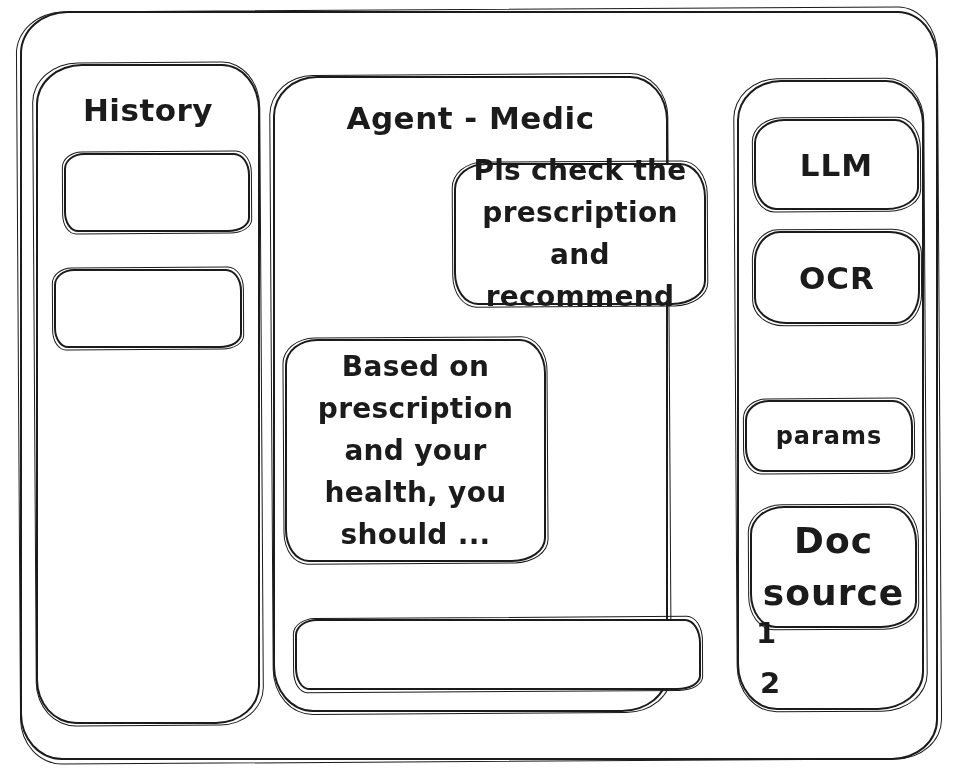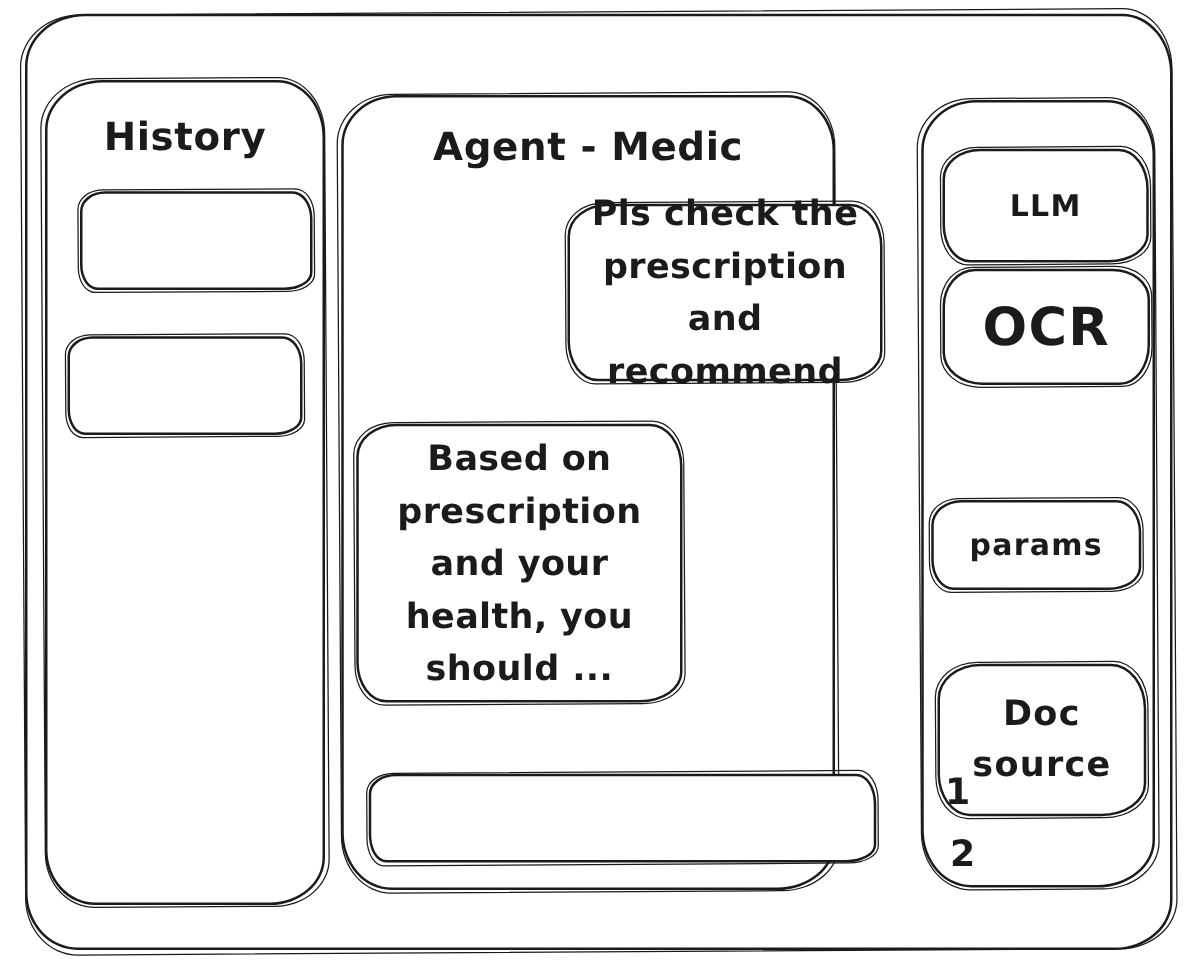--- a/index.html
+++ b/index.html
@@ -81,34 +81,34 @@
     left:737px;top:80px;width:187px;height:630px;
     border-radius:44px 38px 46px 40px / 40px 44px 38px 46px;
   }
   .tool-btn{
     display:flex;align-items:center;justify-content:center;
     text-align:center;white-space:pre-line;
     font-weight:bold;letter-spacing:1px;
     cursor:pointer;
   }
   .tool-btn.llm{
-    left:15px;top:37px;width:165px;height:91px;font-size:24px;
+    left:15px;top:37px;width:165px;height:91px;font-size:31px;
     border-radius:30px 24px 32px 22px / 24px 32px 22px 30px;
     text-align:center;
   }
   .tool-btn.ocr{
-    left:15px;top:133px;width:166px;height:93px;font-size:42px;
+    left:15px;top:149px;width:166px;height:93px;font-size:31px;
     border-radius:26px 30px 24px 32px / 30px 24px 32px 26px;
   }
   .tool-btn.params{
     left:6px;top:318px;width:168px;height:72px;font-size:24px;
     border-radius:24px 20px 26px 18px / 20px 26px 18px 24px;
   }
   .tool-btn.doc{
-    left:11px;top:449px;width:167px;height:122px;font-size:28px;line-height:1.45;
+    left:11px;top:424px;width:167px;height:122px;font-size:36px;line-height:1.45;
     border-radius:34px 28px 36px 26px / 28px 36px 26px 34px;
   }
   .doc-num{
     position:absolute;
     font-size:29px;font-weight:bold;
     cursor:pointer;
   }
   .doc-num.one{left:17px;top:534px;}
   .doc-num.two{left:21px;top:584px;}
 </style>

